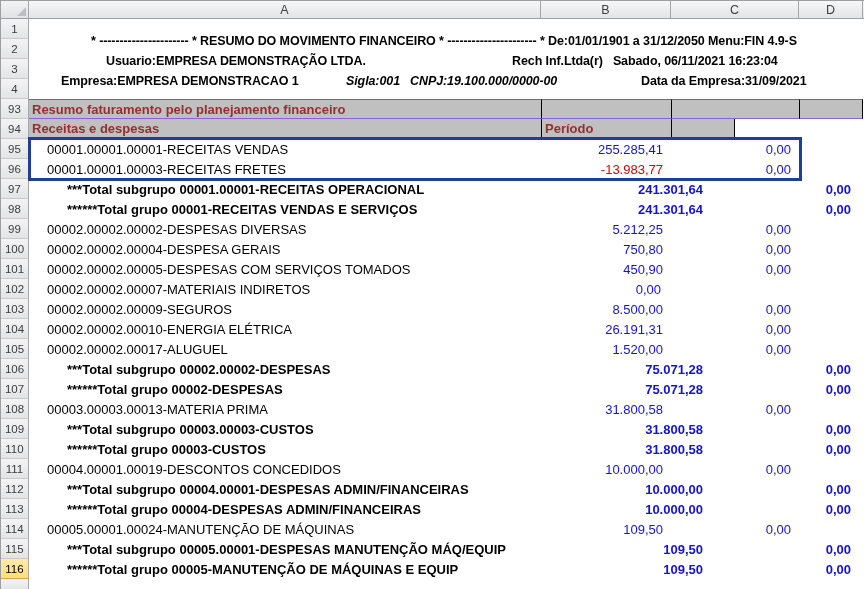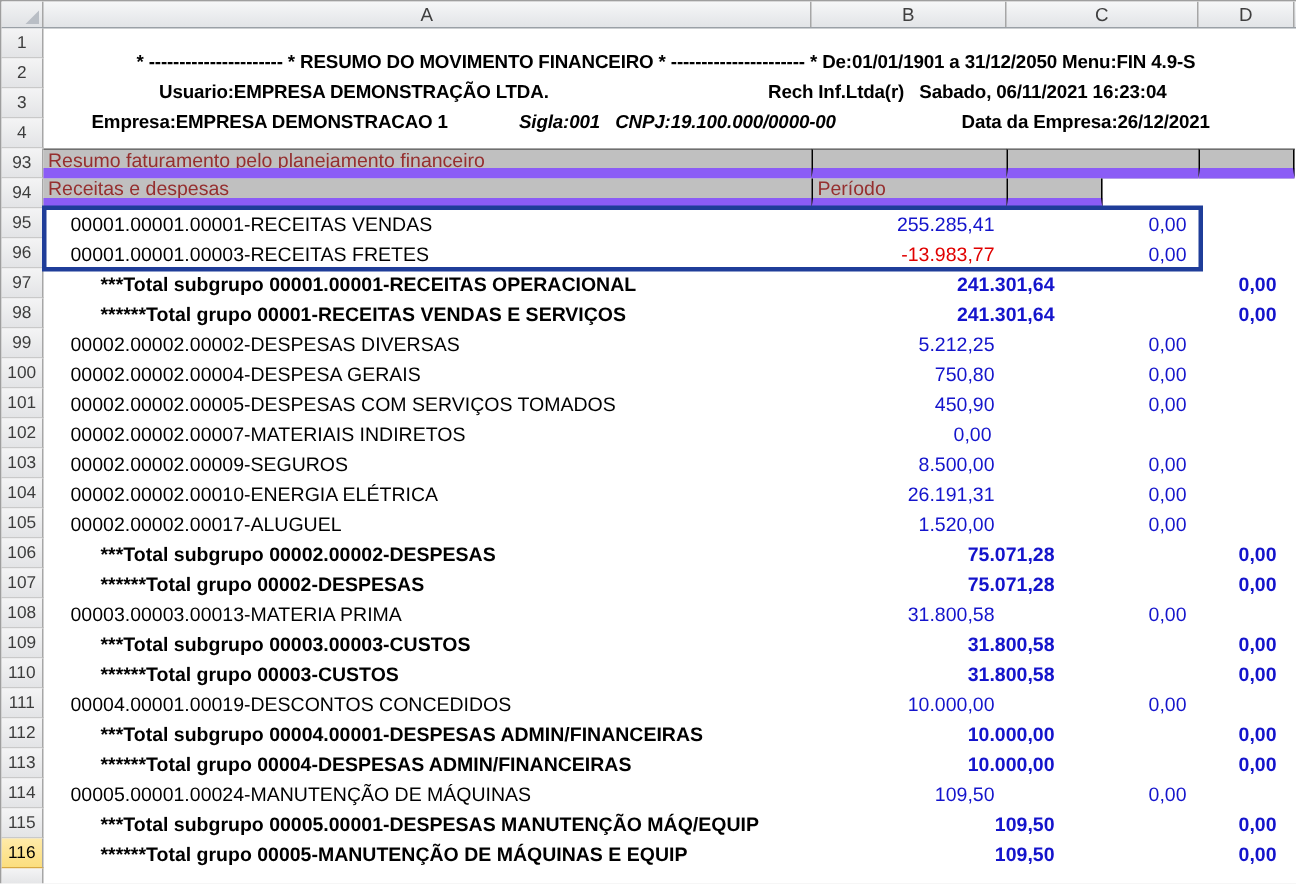--- a/index.html
+++ b/index.html
@@ -62,21 +62,21 @@
   .p-r1   { left:62px; }
   .p-r2a  { left:77px; }
   .p-r2b  { left:483px; }
   .p-r3a  { left:32px; }
   .p-r3b  { left:317px;font-style:italic; }
   .p-r3c  { left:612px; }
 
   
   .band .cell {
     background:var(--band_bg); color:var(--band_text);
-    font-weight:normal; border-bottom:7px solid #8b5cf6;
+    font-weight:bold; border-bottom:1px solid #8b5cf6;
   }
   .band .cell + .cell { border-left:1px solid #000; }
   .band .cd { border-right:1px solid #000; }
   .band-top .cell { border-top:1px solid #6f6f6f; }
   .band .label { padding-left:3px; }
 
   
   .selection {
     position:absolute; left:27px; top:136px; width:774px; height:44px;
     border:3px solid var(--selection); pointer-events:none;
@@ -112,21 +112,21 @@
     <div class="cells">
       <span class="p-r2a">Usuario:EMPRESA DEMONSTRAÇÃO LTDA.</span>
       <span class="p-r2b">Rech Inf.Ltda(r)   Sabado, 06/11/2021 16:23:04</span>
     </div>
   </div>
   <div class="row toprow">
     <div class="rowhdr">3</div>
     <div class="cells">
       <span class="p-r3a">Empresa:EMPRESA DEMONSTRACAO 1</span>
       <span class="p-r3b">Sigla:001   CNPJ:19.100.000/0000-00</span>
-      <span class="p-r3c">Data da Empresa:26/12/2021</span>
+      <span class="p-r3c">Data da Empresa:31/09/2021</span>
     </div>
   </div>
   <div class="row toprow">
     <div class="rowhdr">4</div>
     <div class="cells"></div>
   </div>
 
   <div class="row band band-top">
     <div class="rowhdr">93</div>
     <div class="cell ca label">Resumo faturamento pelo planejamento financeiro</div>

